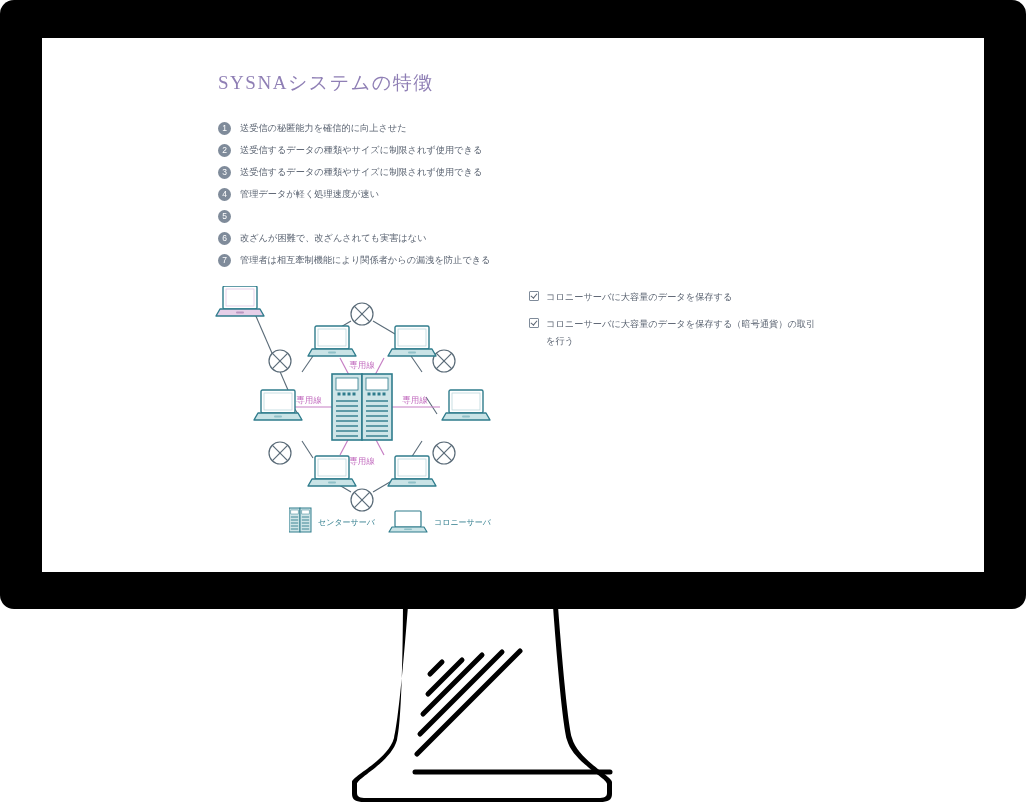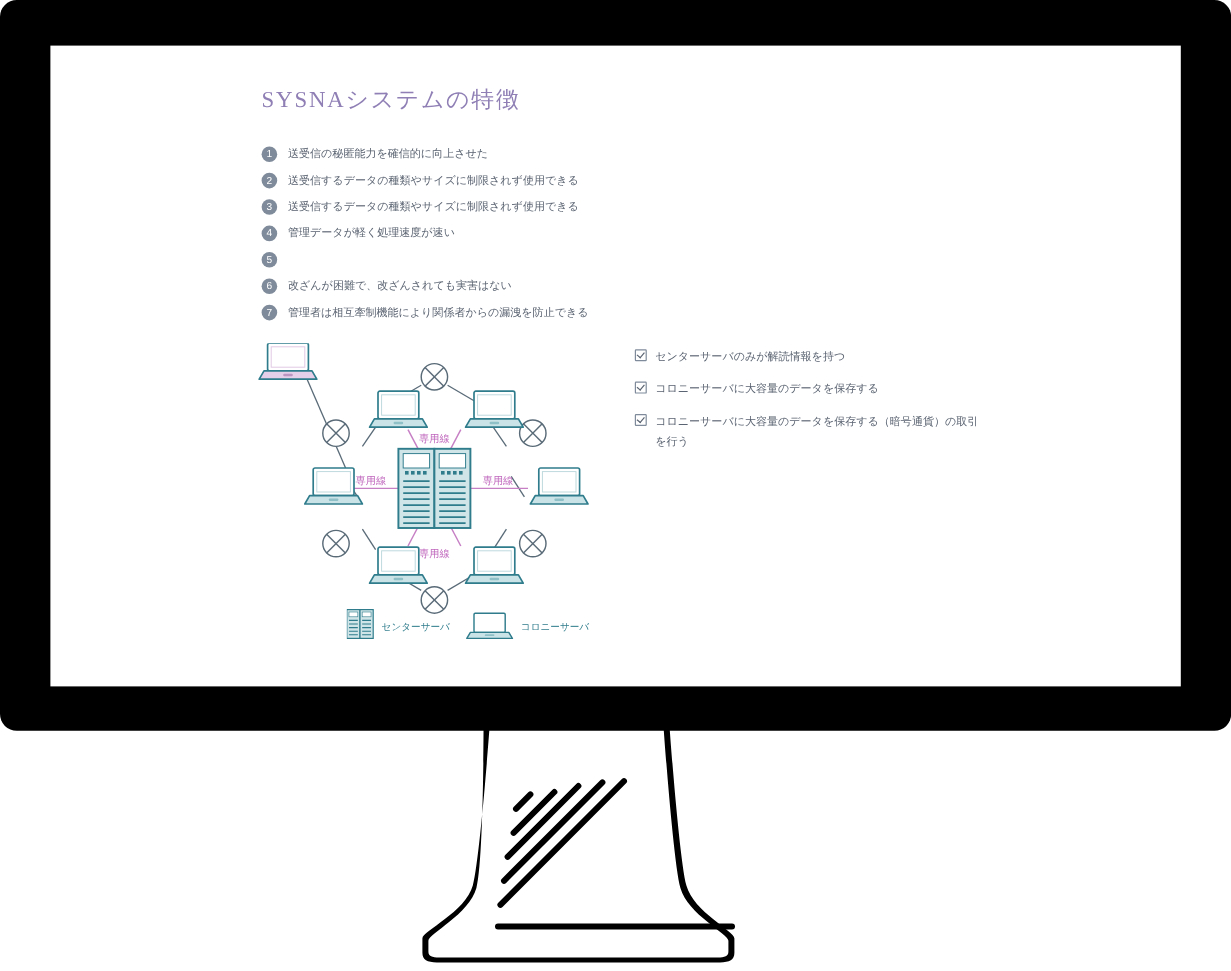--- a/index.html
+++ b/index.html
@@ -103,24 +103,20 @@
 
         <div class="feat-row">
           <span class="feat-num">7</span>
           <span class="feat-txt">管理者は相互牽制機能により関係者からの漏洩を防止できる</span>
         </div>
 
       </div>
 
       <div id="check-list">
 
-        <div class="chk-row">
-          <span class="chk-box"></span>
-          <span class="chk-txt">センターサーバのみが解読情報を持つ</span>
-        </div>
 
         <div class="chk-row">
           <span class="chk-box"></span>
           <span class="chk-txt">コロニーサーバに大容量のデータを保存する</span>
         </div>
 
 
 
         <div class="chk-row">
           <span class="chk-box"></span>

